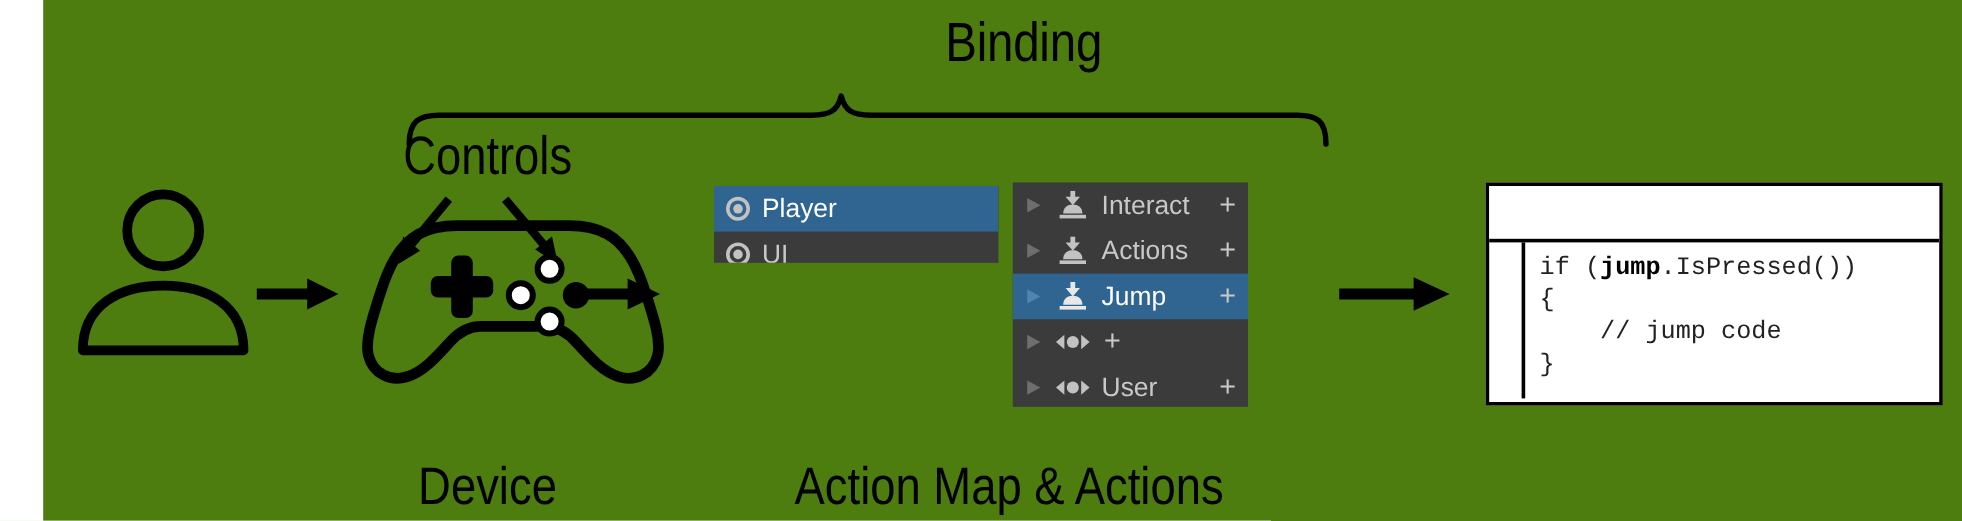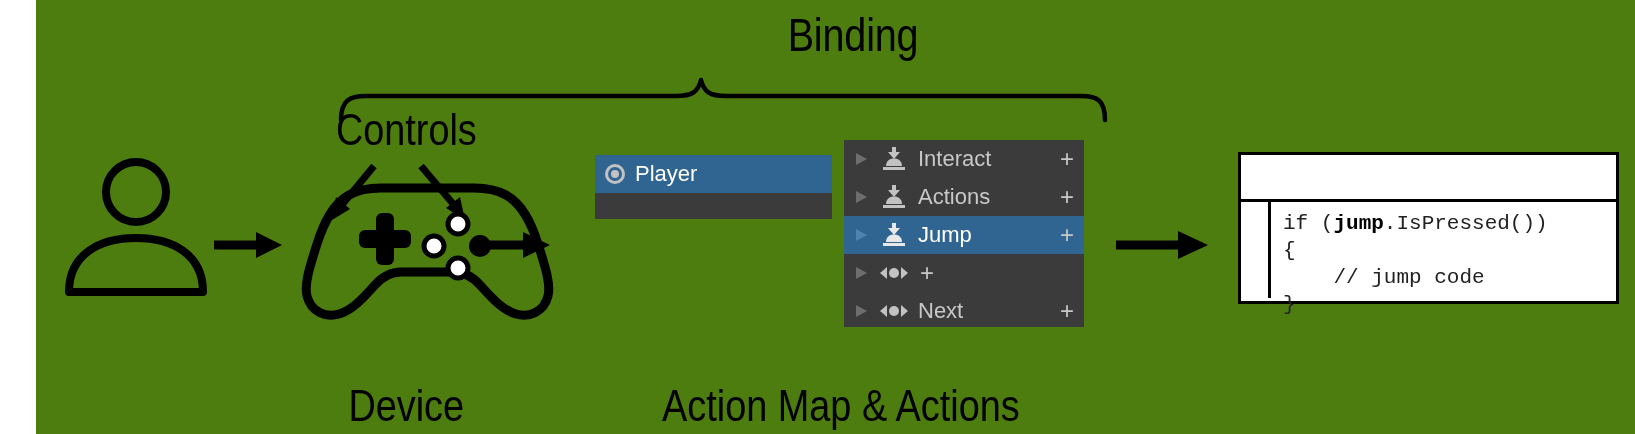--- a/index.html
+++ b/index.html
@@ -80,21 +80,21 @@
     color: #c8c8c8;
     font-family: "Liberation Sans", sans-serif;
     white-space: nowrap;
   }
   .row.selected { color: #ffffff; }
 
   #actionmap-panel { left: 559px; top: 155px; width: 237px; height: 64px; background: #3b3b3b; }
   #actionmap-panel .row { padding-left: 10px; }
   #actionmap-panel .row .lbl { margin-left: 10px; }
 
-  #actions-panel { left: 808px; top: 140px; width: 240px; height: 187px; background: #3b3b3b; }
+  #actions-panel { left: 808px; top: 152px; width: 196px; height: 187px; background: #3b3b3b; }
   #actions-panel .row { padding-left: 0px; }
   #actions-panel .foldout { width: 34px; display: flex; align-items: center; justify-content: center; flex: none; }
   #actions-panel .act-icon { width: 32px; display: flex; align-items: center; justify-content: center; flex: none; }
   #actions-panel .lbl { flex: 1 1 auto; margin-left: 8px; }
   #actions-panel .plus {
     flex: none;
     width: 34px;
     text-align: center;
     font-size: 24px;
     line-height: 1;
@@ -118,21 +118,21 @@
     width: 8px; height: 8px;
     margin: -4px 0 0 -4px;
     border-radius: 50%;
     background: #c2c2c2;
   }
 
   
   #code-window {
     position: absolute;
     left: 1202px; top: 152px;
-    width: 381px; height: 152px;
+    width: 381px; height: 186px;
     box-sizing: border-box;
     border: 3px solid #000;
     background: #ffffff;
   }
   #code-titlebar {
     height: 47px;
     box-sizing: border-box;
     border-bottom: 3px solid #000;
     background: #fff;
   }
@@ -220,20 +220,24 @@
       <line x1="1080" y1="245" x2="1148" y2="245" stroke="#000" stroke-width="9"></line>
       <polygon points="1172,245 1142,231 1142,259" fill="#000"></polygon>
     </g>
   </svg>
 
   <div id="actionmap-panel" class="panel">
     <div class="row selected" style="background:#2f6590;">
       <span class="ring"></span>
       <span class="lbl">Player</span>
     </div>
+    <div class="row">
+      <span class="ring"></span>
+      <span class="lbl">UI</span>
+    </div>
   </div>
 
   <div id="actions-panel" class="panel">
 
     <div class="row">
       <span class="foldout">
         <svg width="14" height="16" viewBox="0 0 14 16">
             <polygon points="2,2 13,8 2,14" fill="#6e6e6e"></polygon>
           </svg>
       </span>
@@ -308,21 +312,21 @@
             <polygon points="2,2 13,8 2,14" fill="#6e6e6e"></polygon>
           </svg>
       </span>
       <span class="act-icon">
         <svg width="30" height="16" viewBox="0 0 30 16">
           <polygon points="1,8 8,2 8,14" fill="#c2c2c2"></polygon>
           <circle cx="15" cy="8" r="5" fill="#c2c2c2"></circle>
           <polygon points="29,8 22,2 22,14" fill="#c2c2c2"></polygon>
         </svg>
       </span>
-      <span class="lbl">Next</span>
+      <span class="lbl">User</span>
       <span class="plus">+</span>
     </div>
   </div>
 
   <div id="code-window">
     <div id="code-titlebar"></div>
     <div id="code-body">
       <div id="code-gutter"></div>
       <div id="code-text"><div><span>if (</span><b>jump</b><span>.IsPressed())</span></div><div><span>{</span></div><div><span>    // jump code</span></div><div><span>}</span></div></div>
     </div>

